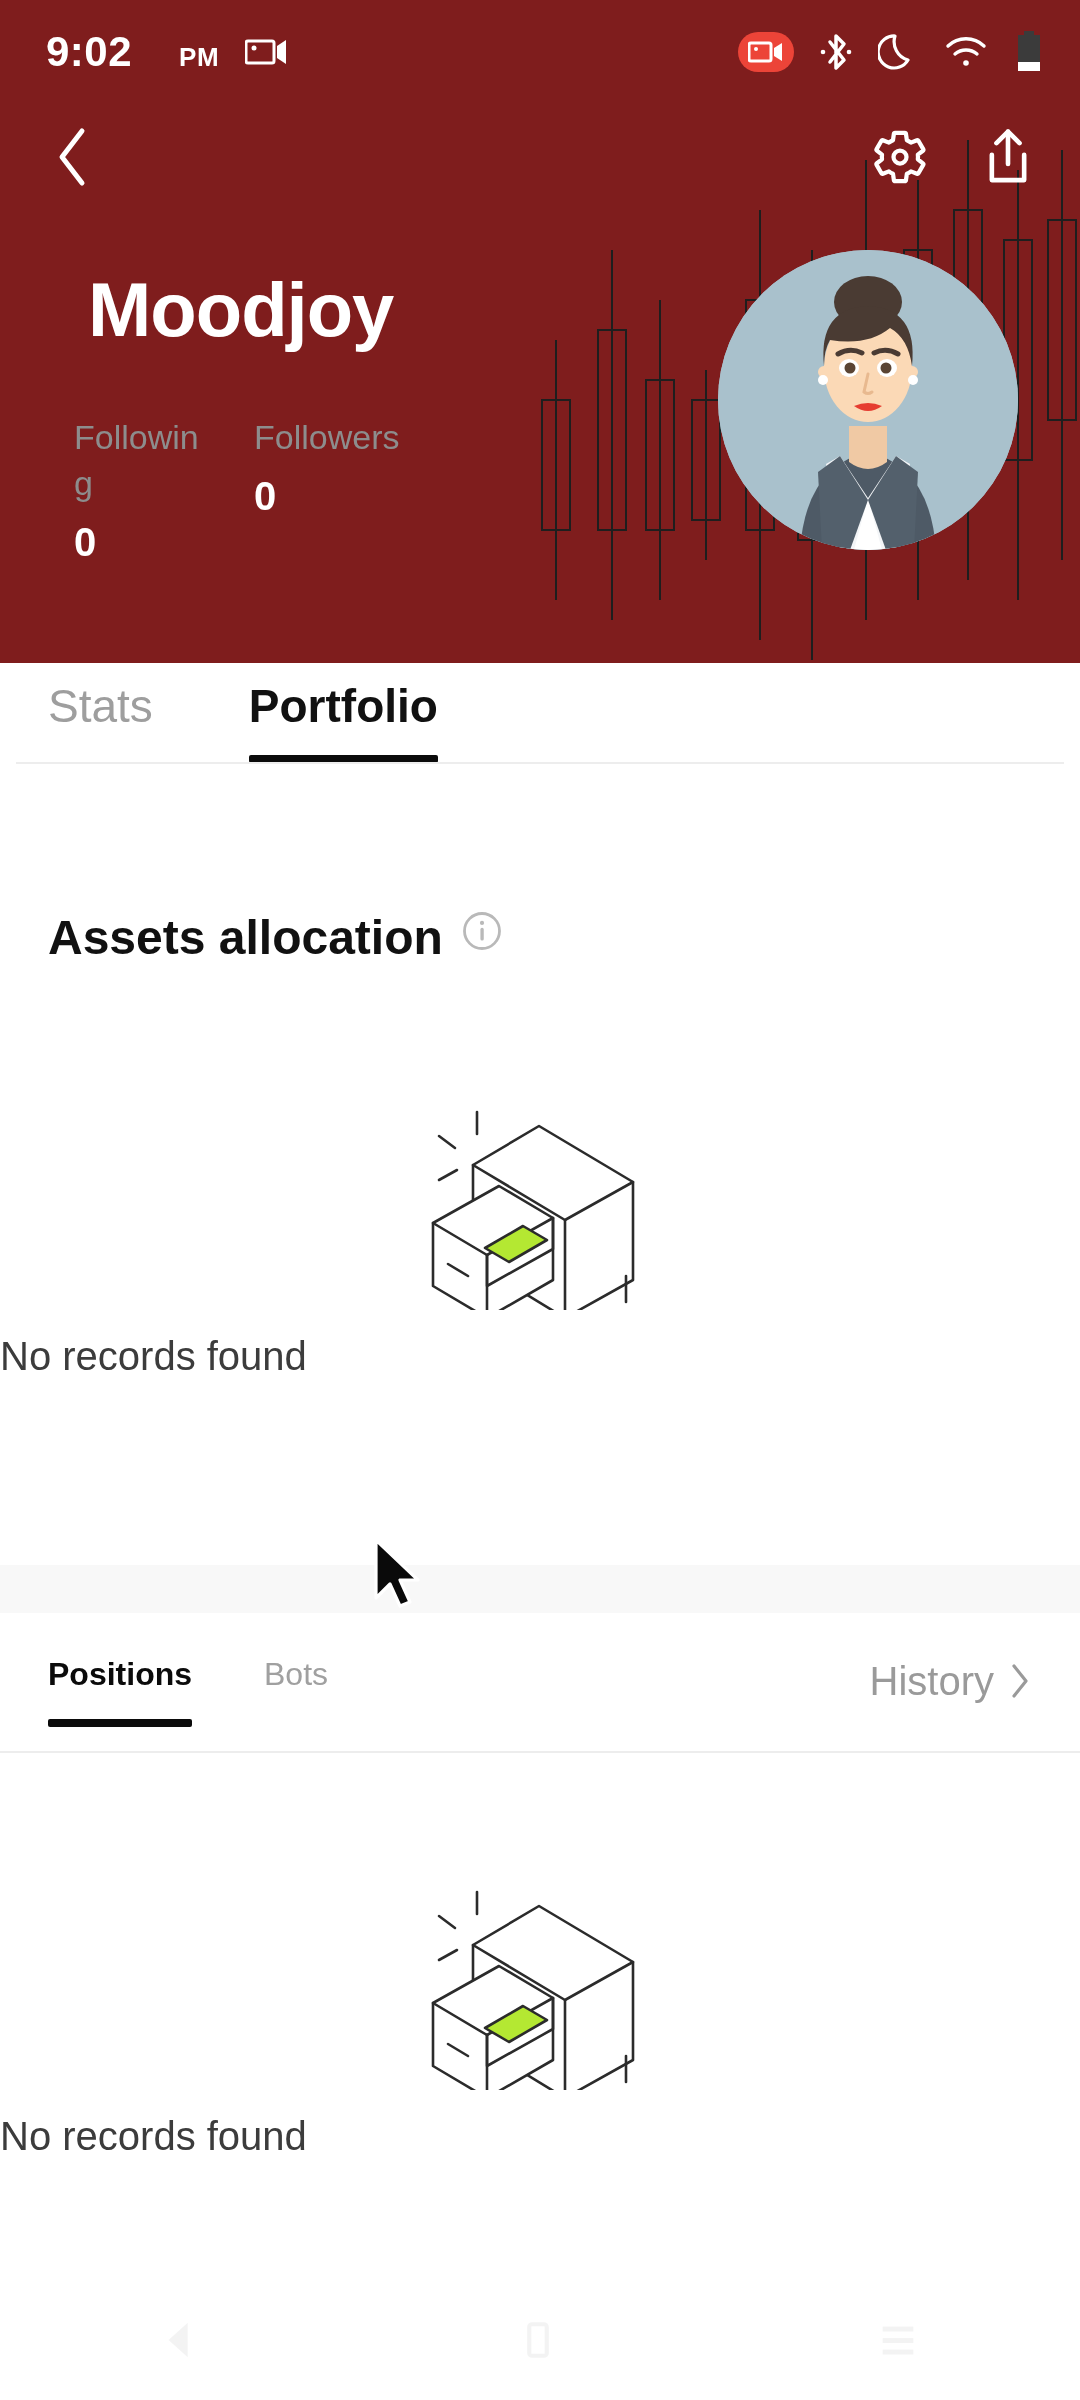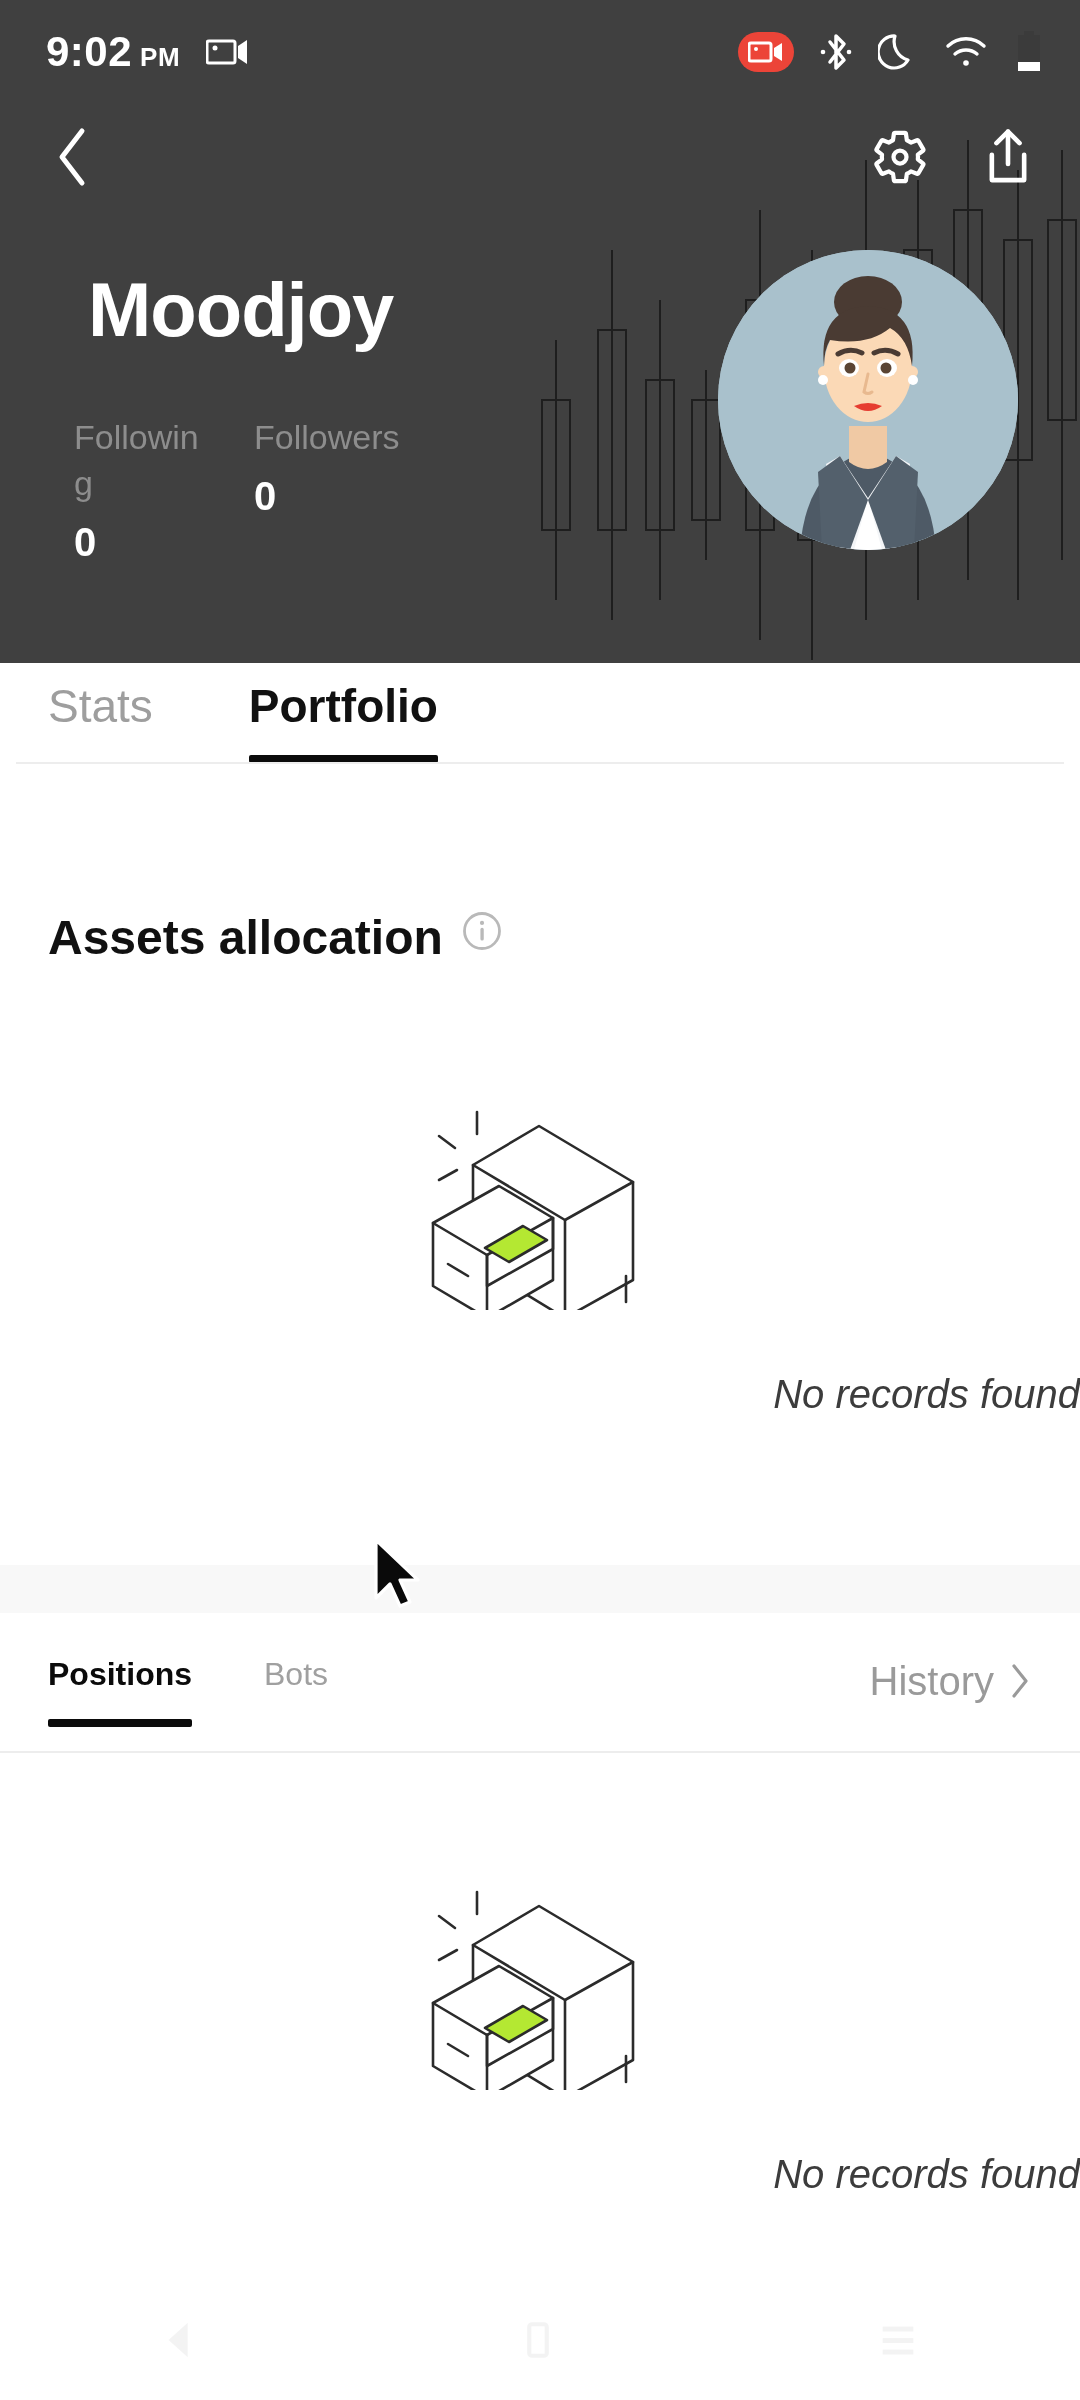--- a/index.html
+++ b/index.html
@@ -7,36 +7,36 @@
   body {
     background:#ffffff;
     font-family:"Liberation Sans", sans-serif;
     overflow:hidden;
     position:relative;
   }
 
   
   .header {
     position:absolute; left:0; top:0; width:1080px; height:663px;
-    background:#404040; overflow:hidden;
+    background:#7f1d1d; overflow:hidden;
   }
   .candles { position:absolute; inset:0; }
 
   
   .statusbar {
     position:absolute; left:0; top:0; width:1080px; height:104px;
     display:flex; align-items:center; justify-content:space-between;
     padding:0 36px 0 46px;
   }
   .sb-left { display:flex; align-items:center; gap:26px; }
   .clock {
     color:#ffffff; font-size:42px; font-weight:bold; letter-spacing:0.5px;
     display:flex; align-items:baseline; gap:8px;
   }
-  .clock .ampm { font-size:26px; font-weight:bold; letter-spacing:0.5px; }
+  .clock .ampm { font-size:26px; font-weight:bold; letter-spacing:0.5px;margin-left:39px; }
   .sb-right { display:flex; align-items:center; gap:26px; }
   .rec-badge {
     width:56px; height:40px; border-radius:20px; background:#ec4438;
     display:flex; align-items:center; justify-content:center;
   }
 
   
   .navrow {
     position:absolute; left:0; top:104px; width:1080px; height:110px;
     display:flex; align-items:center; justify-content:space-between;
@@ -90,21 +90,21 @@
   .section-title {
     position:absolute; left:48px; top:882px;
     display:flex; align-items:flex-start; gap:18px;margin-top:28px;
   }
   .section-title .txt { font-size:48px; font-weight:bold; color:#111111; }
 
   .empty1 { position:absolute; left:0; top:1090px; width:1080px; }
   .empty2 { position:absolute; left:0; top:1870px; width:1080px; }
   .empty-ill { display:flex; justify-content:center; }
   .empty-text {
-    text-align:right; font-size:40px; color:#3c3c3c; margin-top:62px;font-style:italic;
+    text-align:left; font-size:40px; color:#3c3c3c; margin-top:24px;
   }
 
   
   .band {
     position:absolute; left:0; top:1565px; width:1080px; height:48px;
     background:#f8f8f8;
   }
   .band-top { position:absolute; left:0; top:1565px; width:1080px; height:2px; background:#f2f2f2; }
 
   

